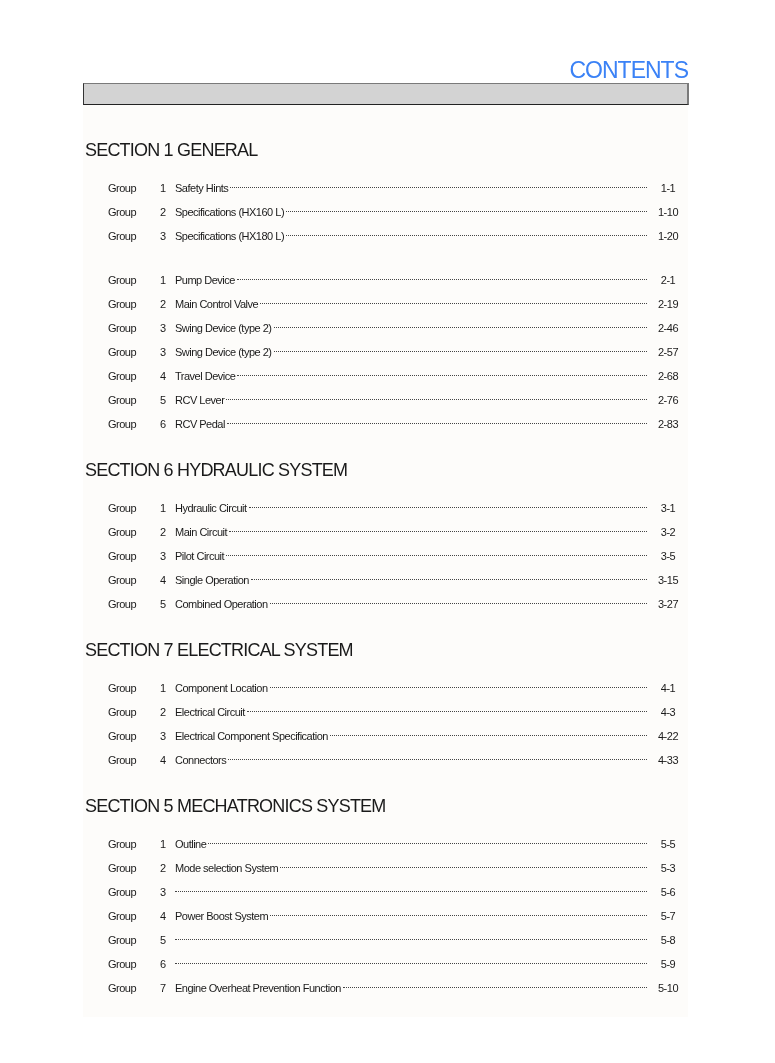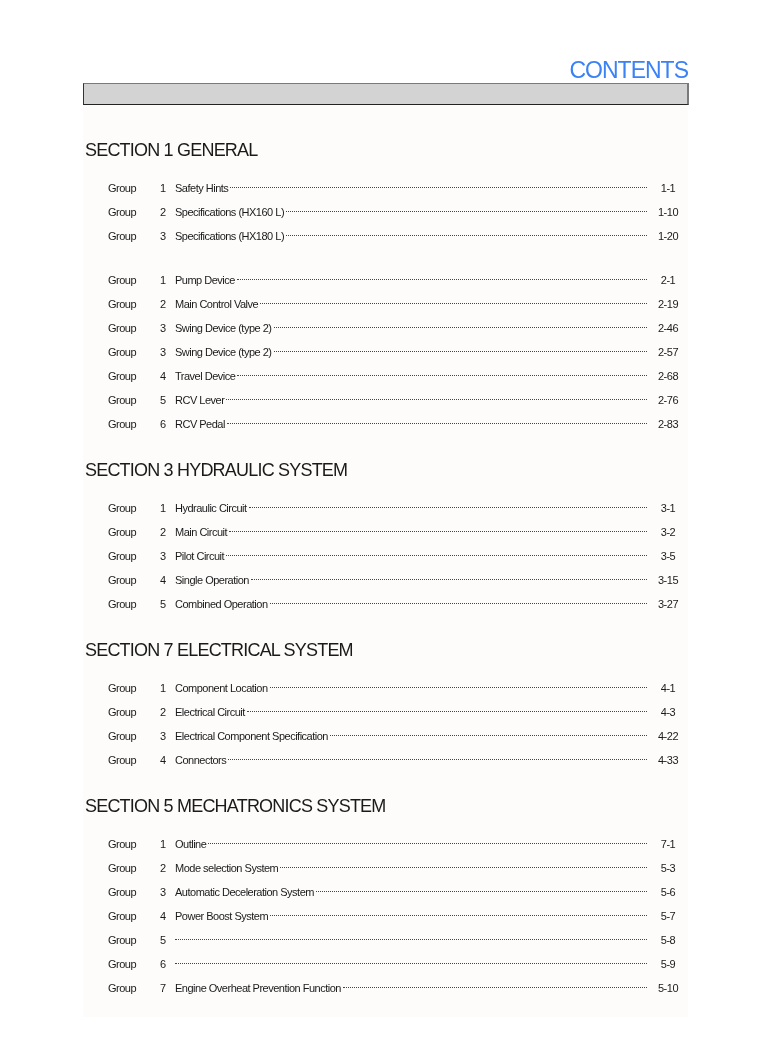--- a/index.html
+++ b/index.html
@@ -129,21 +129,21 @@
           <span class="num">6</span>
           <span class="label">RCV Pedal</span>
           <span class="leader"></span>
           <span class="page">2-83</span>
         </div>
     </div>
   </div>
   <div class="gap"></div>
 
   <div class="section">
-    <div class="section-title">SECTION 3  HYDRAULIC SYSTEM</div>
+    <div class="section-title">SECTION 6  HYDRAULIC SYSTEM</div>
     <div class="entries">
       <div class="entry">
           <span class="grp">Group</span>
           <span class="num">1</span>
           <span class="label">Hydraulic Circuit</span>
           <span class="leader"></span>
           <span class="page">3-1</span>
         </div>
       <div class="entry">
           <span class="grp">Group</span>
@@ -213,33 +213,32 @@
   <div class="gap"></div>
 
   <div class="section">
     <div class="section-title">SECTION 5  MECHATRONICS SYSTEM</div>
     <div class="entries">
       <div class="entry">
           <span class="grp">Group</span>
           <span class="num">1</span>
           <span class="label">Outline</span>
           <span class="leader"></span>
-          <span class="page">7-1</span>
+          <span class="page">5-5</span>
         </div>
       <div class="entry">
           <span class="grp">Group</span>
           <span class="num">2</span>
           <span class="label">Mode selection System</span>
           <span class="leader"></span>
           <span class="page">5-3</span>
         </div>
       <div class="entry">
           <span class="grp">Group</span>
           <span class="num">3</span>
-          <span class="label">Automatic Deceleration System</span>
           <span class="leader"></span>
           <span class="page">5-6</span>
         </div>
       <div class="entry">
           <span class="grp">Group</span>
           <span class="num">4</span>
           <span class="label">Power Boost System</span>
           <span class="leader"></span>
           <span class="page">5-7</span>
         </div>

